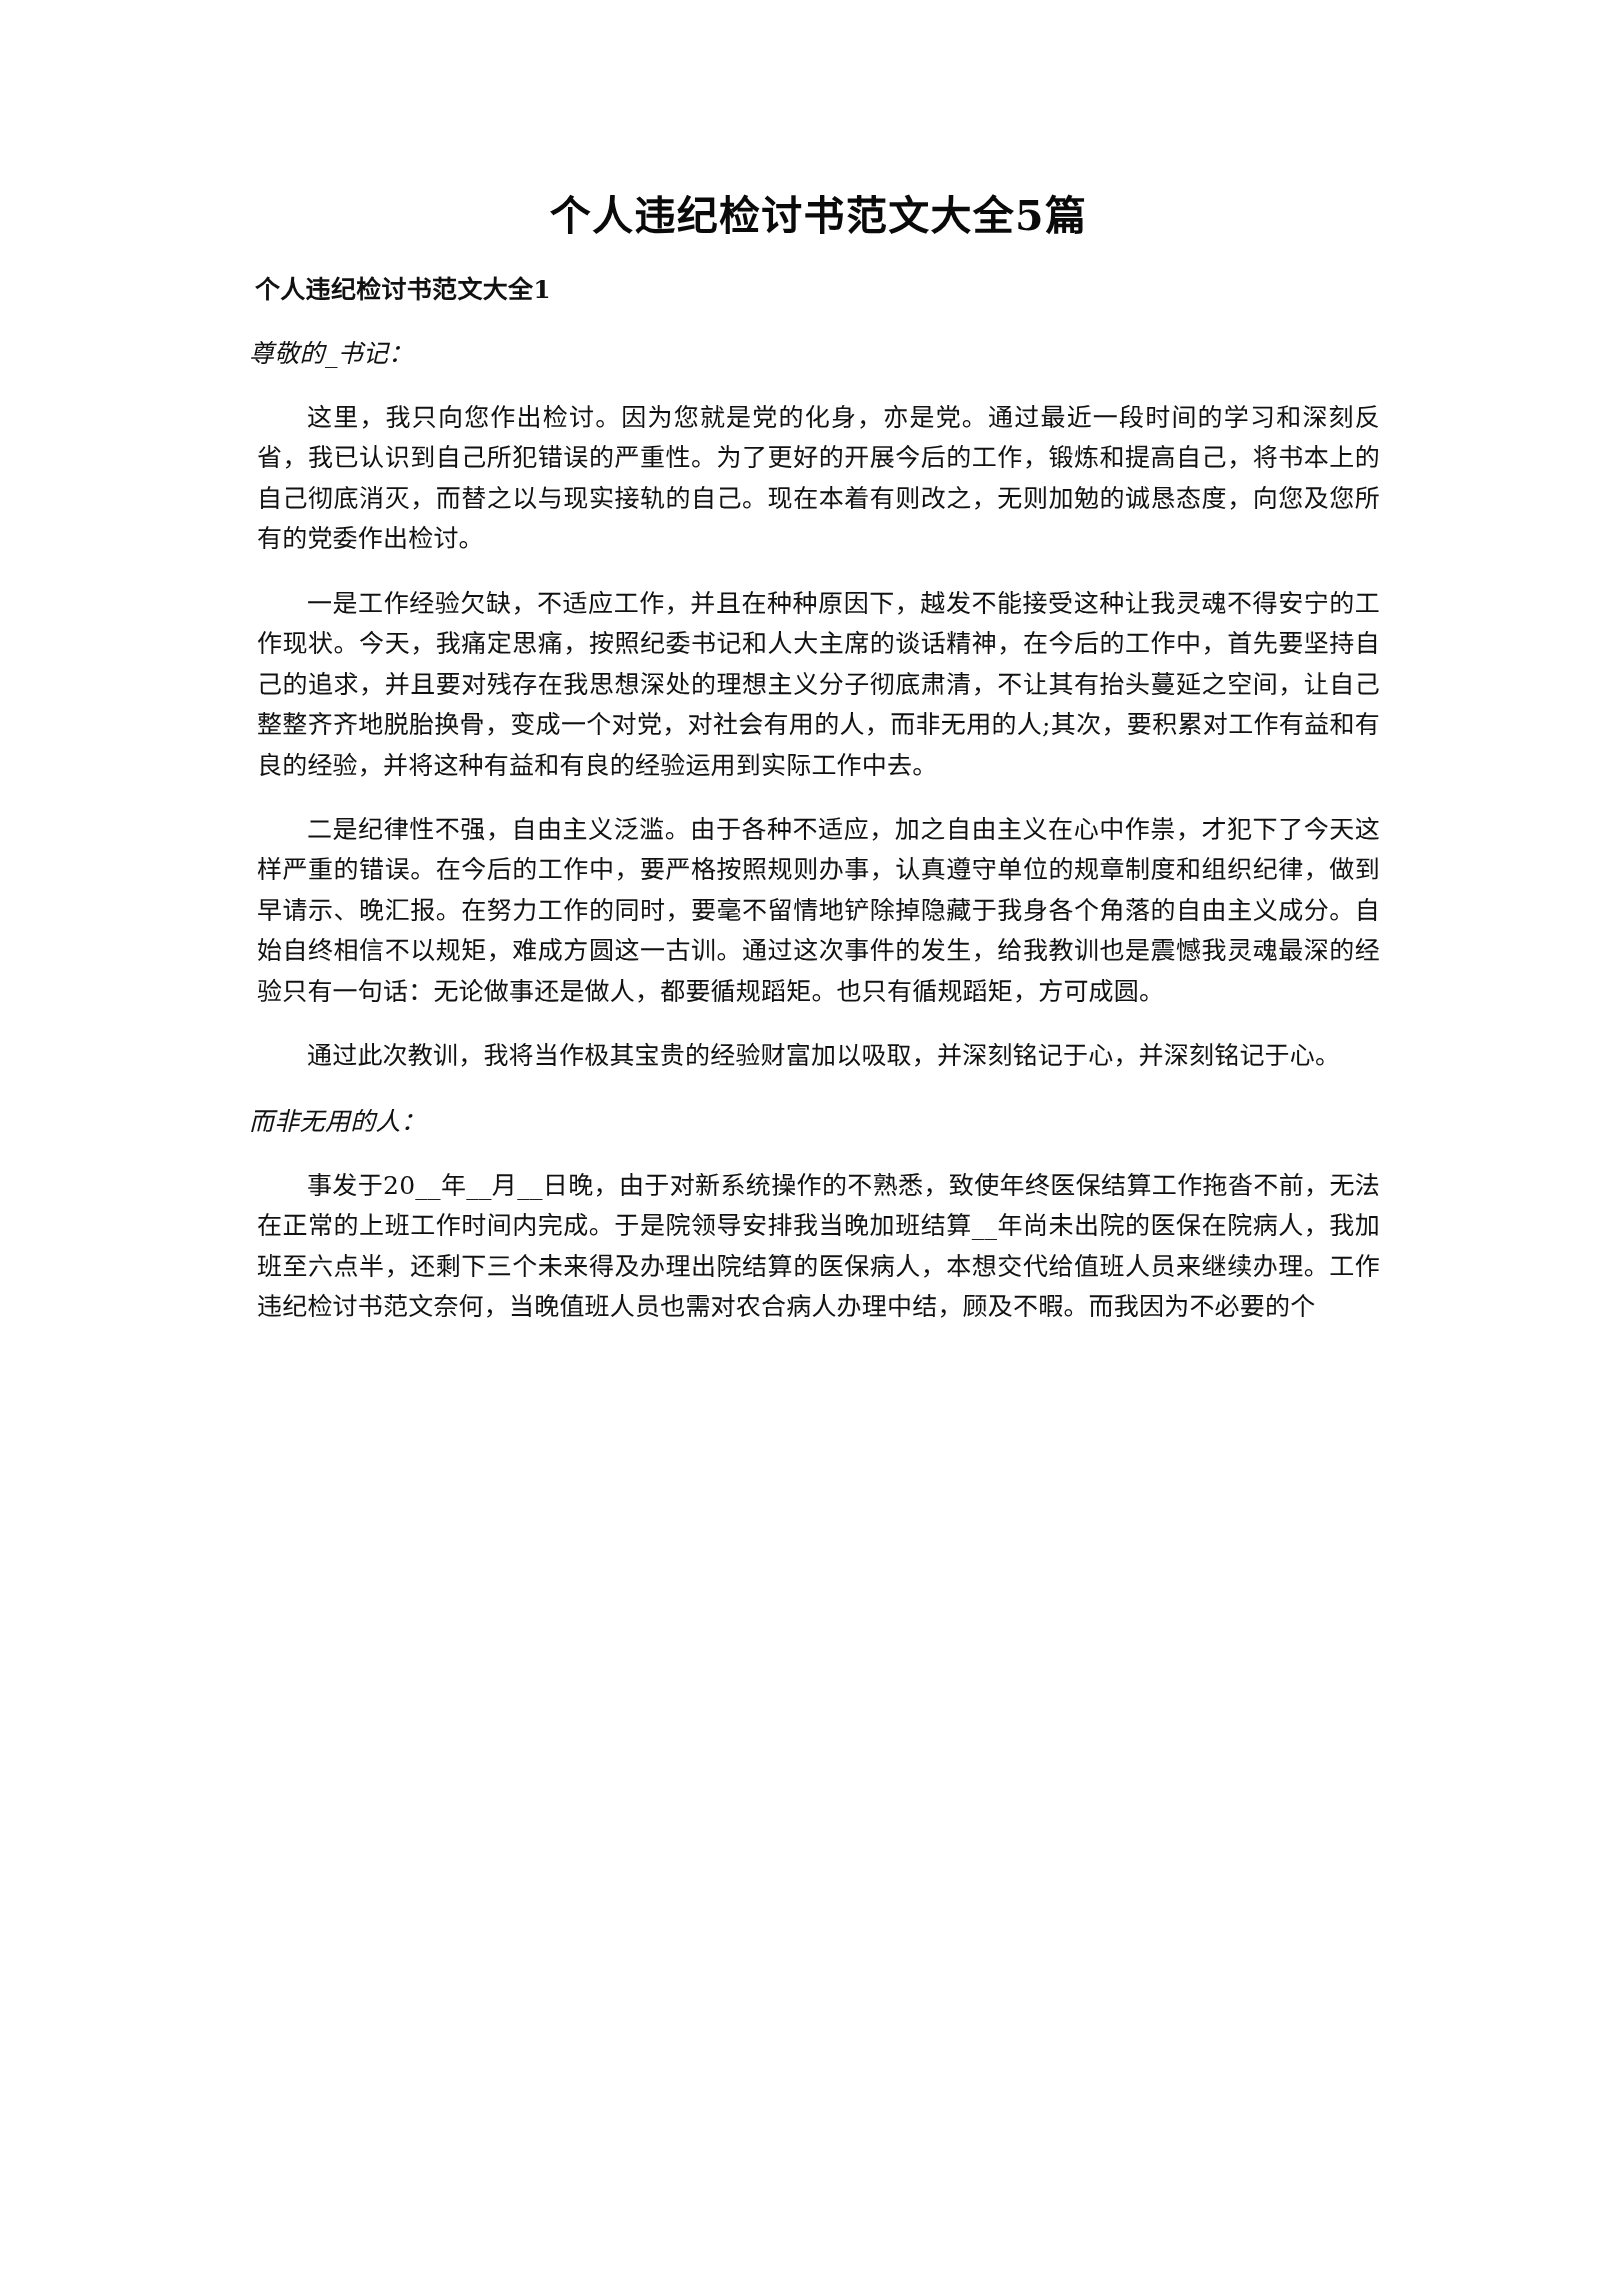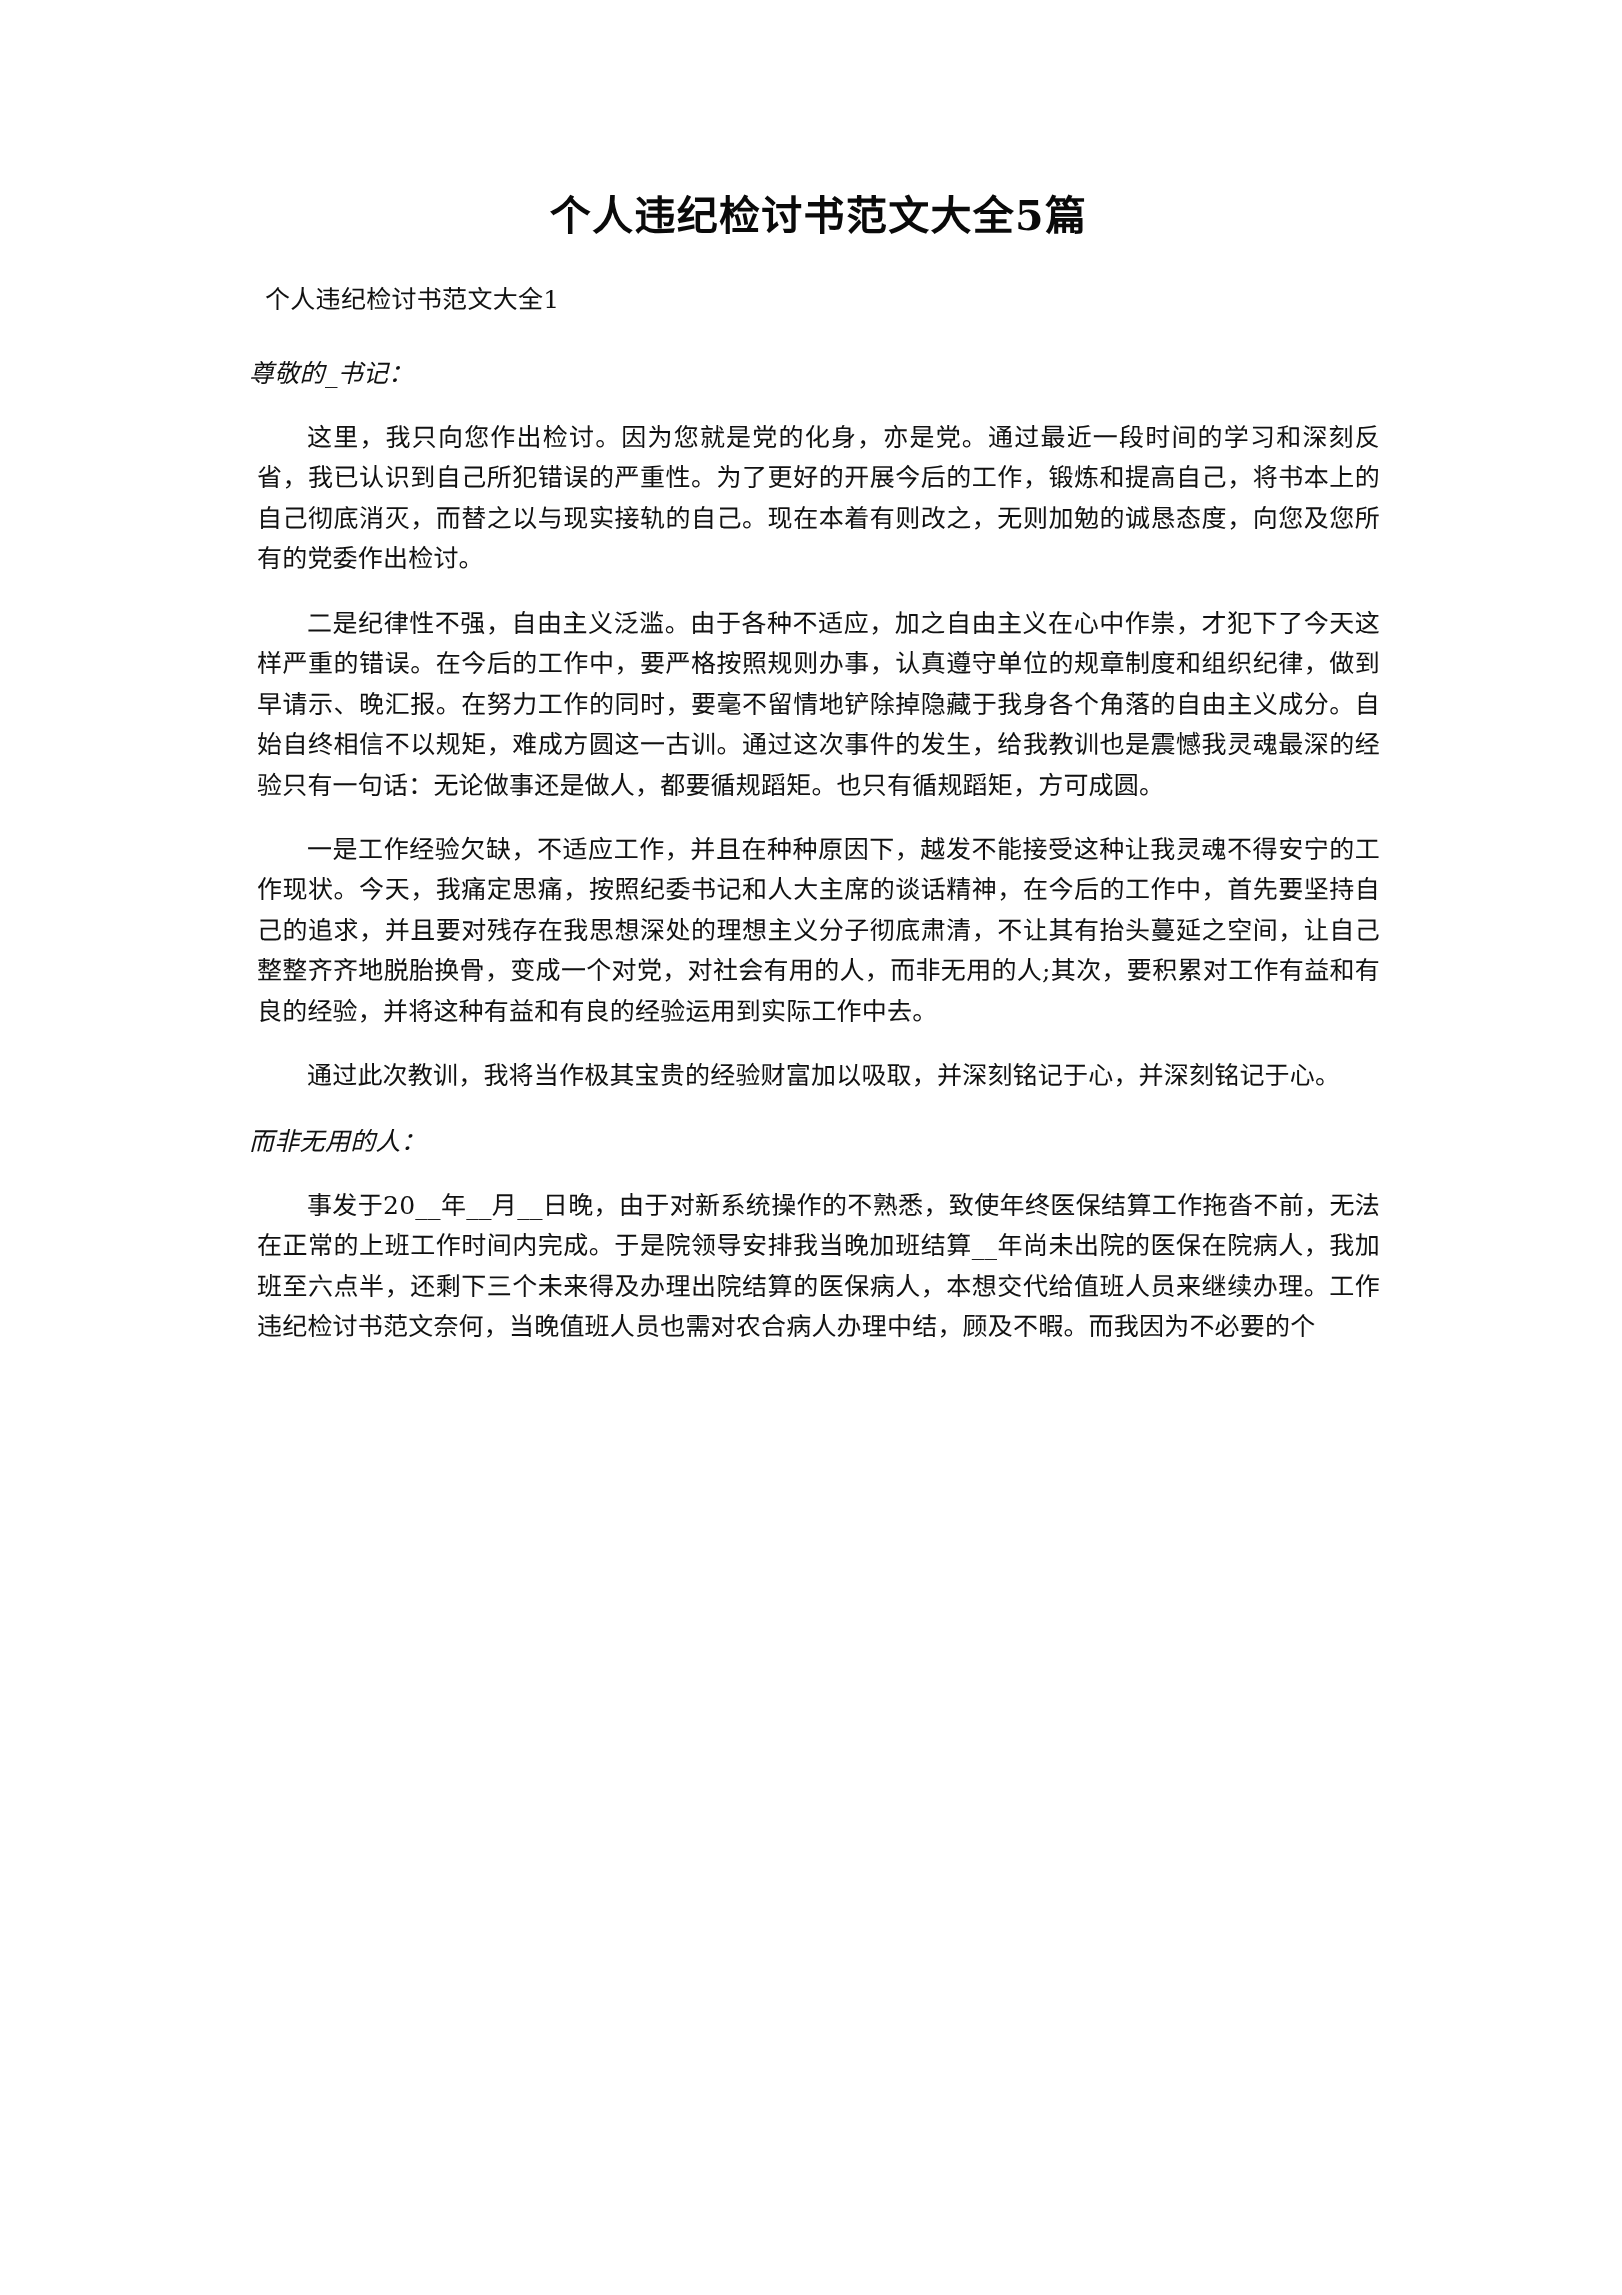--- a/index.html
+++ b/index.html
@@ -34,25 +34,26 @@
     letter-spacing: 1.3px;
     line-height: 1.25;
     margin: 0;
     padding-top: 191px;
     padding-bottom: 0;
     color: #0a0a0a;
   }
   .section-title {
     font-size: 25px;
     line-height: 1.62;
-    margin: 16px;
+    margin: 6px;
     padding-top: 22px;
     text-indent: 0;
     letter-spacing: 0.3px;
     color: #111111;
+    font-weight: bold;
   }
   .salutation {
     font-size: 25px;
     line-height: 1.62;
     margin: 0;
     padding-top: 17px;
     text-indent: 0;
     letter-spacing: 0.3px;
     color: #111111;
     font-style: italic;
@@ -79,23 +80,23 @@
   <div class="content">
 
     <h1 class="doc-title">个人违纪检讨书范文大全5篇</h1>
 
     <p class="section-title">个人违纪检讨书范文大全1</p>
 
     <p class="salutation">尊敬的_书记：</p>
 
     <p class="para">这里，我只向您作出检讨。因为您就是党的化身，亦是党。通过最近一段时间的学习和深刻反省，我已认识到自己所犯错误的严重性。为了更好的开展今后的工作，锻炼和提高自己，将书本上的自己彻底消灭，而替之以与现实接轨的自己。现在本着有则改之，无则加勉的诚恳态度，向您及您所有的党委作出检讨。</p>
 
+    <p class="para">一是工作经验欠缺，不适应工作，并且在种种原因下，越发不能接受这种让我灵魂不得安宁的工作现状。今天，我痛定思痛，按照纪委书记和人大主席的谈话精神，在今后的工作中，首先要坚持自己的追求，并且要对残存在我思想深处的理想主义分子彻底肃清，不让其有抬头蔓延之空间，让自己整整齐齐地脱胎换骨，变成一个对党，对社会有用的人，而非无用的人;其次，要积累对工作有益和有良的经验，并将这种有益和有良的经验运用到实际工作中去。</p>
+
     <p class="para">二是纪律性不强，自由主义泛滥。由于各种不适应，加之自由主义在心中作祟，才犯下了今天这样严重的错误。在今后的工作中，要严格按照规则办事，认真遵守单位的规章制度和组织纪律，做到早请示、晚汇报。在努力工作的同时，要毫不留情地铲除掉隐藏于我身各个角落的自由主义成分。自始自终相信不以规矩，难成方圆这一古训。通过这次事件的发生，给我教训也是震憾我灵魂最深的经验只有一句话：无论做事还是做人，都要循规蹈矩。也只有循规蹈矩，方可成圆。</p>
-
-    <p class="para">一是工作经验欠缺，不适应工作，并且在种种原因下，越发不能接受这种让我灵魂不得安宁的工作现状。今天，我痛定思痛，按照纪委书记和人大主席的谈话精神，在今后的工作中，首先要坚持自己的追求，并且要对残存在我思想深处的理想主义分子彻底肃清，不让其有抬头蔓延之空间，让自己整整齐齐地脱胎换骨，变成一个对党，对社会有用的人，而非无用的人;其次，要积累对工作有益和有良的经验，并将这种有益和有良的经验运用到实际工作中去。</p>
 
     <p class="para">通过此次教训，我将当作极其宝贵的经验财富加以吸取，并深刻铭记于心，并深刻铭记于心。</p>
 
 
     <p class="salutation">而非无用的人：</p>
 
     <p class="para">事发于20__年__月__日晚，由于对新系统操作的不熟悉，致使年终医保结算工作拖沓不前，无法在正常的上班工作时间内完成。于是院领导安排我当晚加班结算__年尚未出院的医保在院病人，我加班至六点半，还剩下三个未来得及办理出院结算的医保病人，本想交代给值班人员来继续办理。工作违纪检讨书范文奈何，当晚值班人员也需对农合病人办理中结，顾及不暇。而我因为不必要的个</p>
 
   </div>
 </div>

